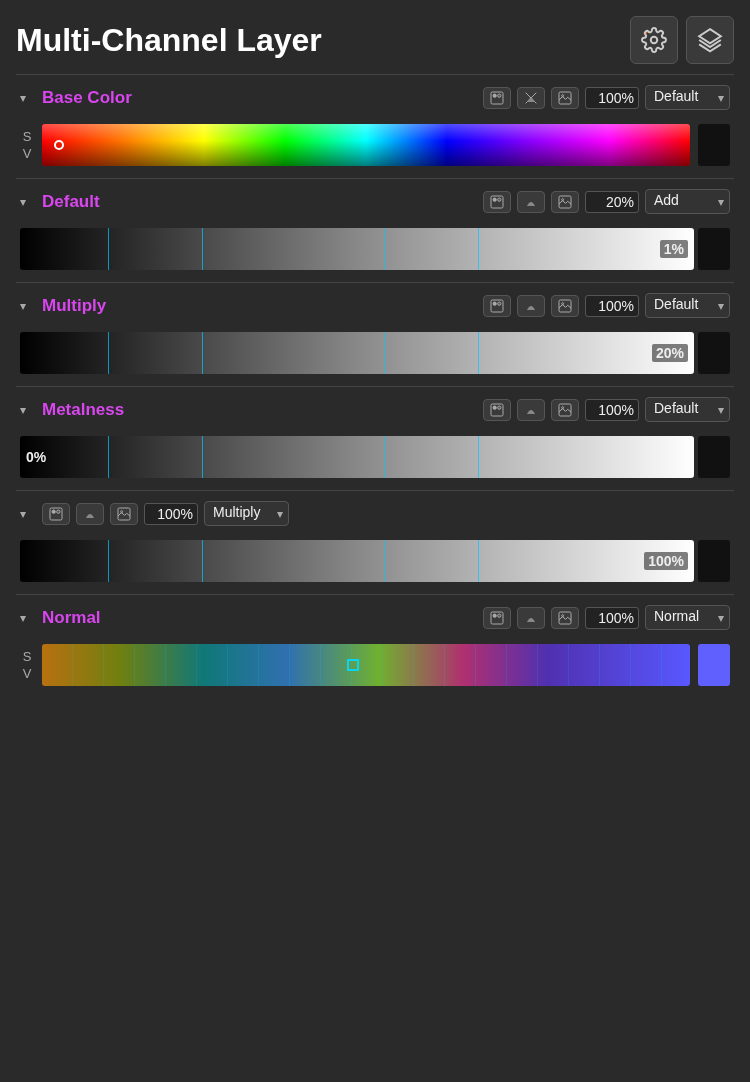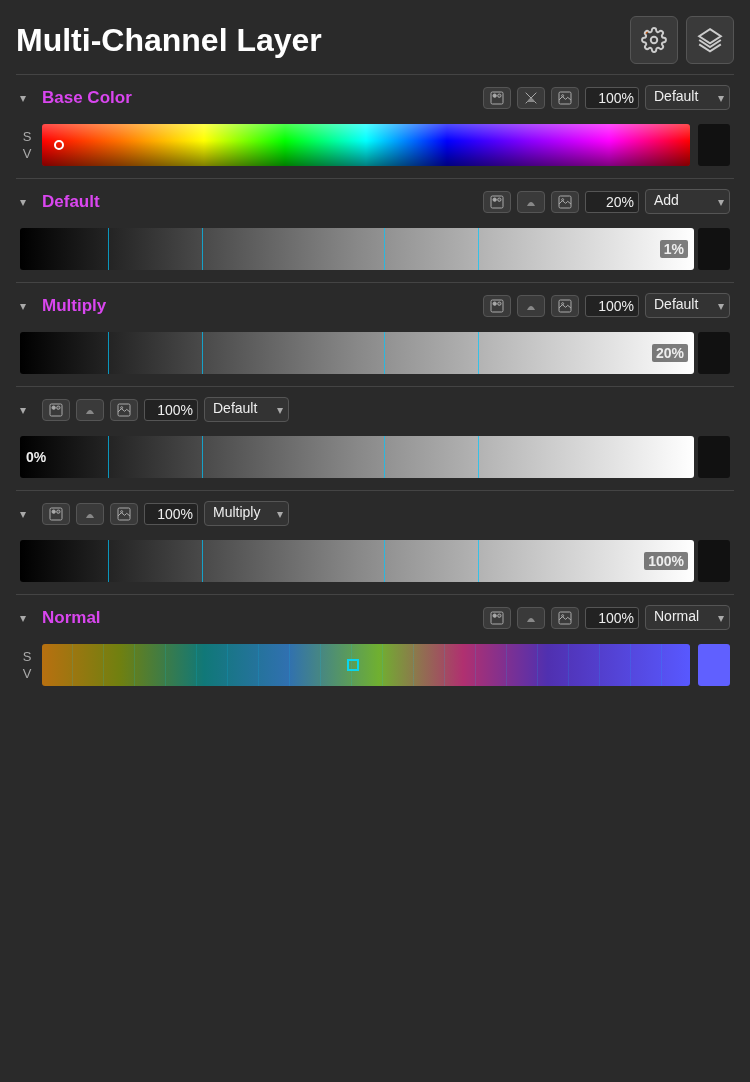--- a/index.html
+++ b/index.html
@@ -473,20 +473,21 @@
           </div>
           <div style="width:32px; height:42px; background:#111; border-radius:3px; flex-shrink:0; margin-left:4px;"></div>
         </div>
       </div>
     </div>
   </div>
 
   <div class="channel-section">
     <div class="channel-header">
       <span class="chevron">▾</span>
+      <span class="channel-name">Metalness</span>
       <div class="channel-controls">
         <div class="ctrl-icon">
           <svg width="16" height="16" viewBox="0 0 24 24" fill="none" stroke="#aaa" stroke-width="1.5">
             <rect x="3" y="3" width="18" height="18" rx="2"></rect>
             <circle cx="8.5" cy="8.5" r="2.5" fill="#aaa"></circle>
             <circle cx="15.5" cy="8.5" r="2.5" fill="#555"></circle>
           </svg>
         </div>
         <div class="ctrl-icon">
           <svg width="16" height="16" viewBox="0 0 24 24" fill="none" stroke="#aaa" stroke-width="1.5">

